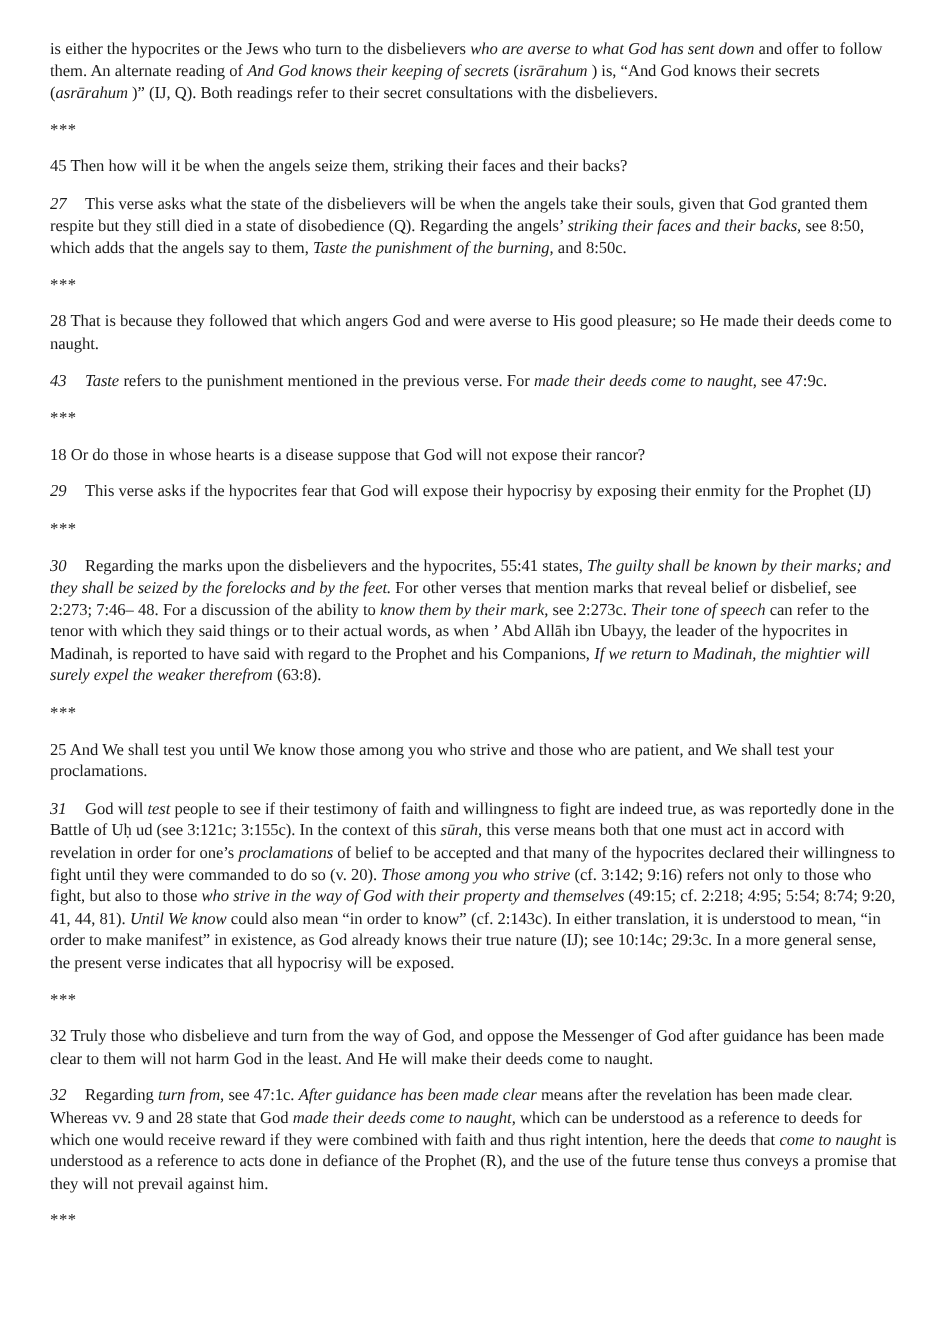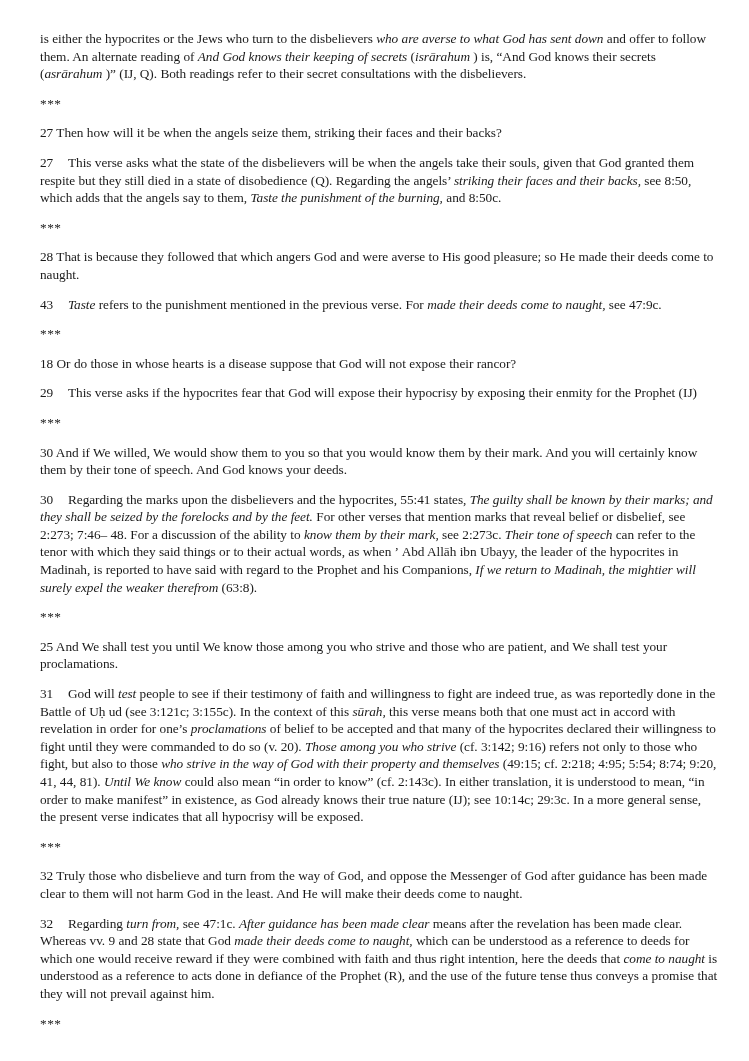--- a/index.html
+++ b/index.html
@@ -36,48 +36,48 @@
   }
   .verse {
     
   }
   .commentary {
     
   }
   .commentary .cnum {
     display: inline-block;
     min-width: 28px;
+    font-style: italic;
   }
   .sep {
     margin: 0 0 12px 0;
     font-size: 13.3px;
     line-height: 17.6px;
     letter-spacing: 0.5px;
   }
   i, em {
     font-style: italic;
   }
 </style>
 </head>
 <body>
 
 <div class="page">
   <div class="content" id="content-root">
       <p class="para commentary" id="b0">is either the hypocrites or the Jews who turn to the disbelievers <i>who are averse to what God has sent down</i> and offer to follow them. An alternate reading of <i>And God knows their keeping of secrets</i> (<i>isrārahum</i> ) is, “And God knows their secrets (<i>asrārahum</i> )” (IJ, Q). Both readings refer to their secret consultations with the disbelievers.</p>
       <p class="sep" id="sep1">***</p>
-      <p class="para verse" id="v27">27 Then how will it be when the angels seize them, striking their faces and their backs?</p>
+      <p class="para verse" id="v27">45 Then how will it be when the angels seize them, striking their faces and their backs?</p>
       <p class="para commentary" id="c27"><span class="cnum">27</span>This verse asks what the state of the disbelievers will be when the angels take their souls, given that God granted them respite but they still died in a state of disobedience (Q). Regarding the angels’ <i>striking their faces and their backs,</i> see 8:50, which adds that the angels say to them, <i>Taste the punishment of the burning,</i> and 8:50c.</p>
       <p class="sep" id="sep2">***</p>
       <p class="para verse" id="v28">28 That is because they followed that which angers God and were averse to His good pleasure; so He made their deeds come to naught.</p>
       <p class="para commentary" id="c28"><span class="cnum">43</span><i>Taste</i> refers to the punishment mentioned in the previous verse. For <i>made their deeds come to naught,</i> see 47:9c.</p>
       <p class="sep" id="sep3">***</p>
       <p class="para verse" id="v29">18 Or do those in whose hearts is a disease suppose that God will not expose their rancor?</p>
       <p class="para commentary" id="c29"><span class="cnum">29</span>This verse asks if the hypocrites fear that God will expose their hypocrisy by exposing their enmity for the Prophet (IJ)</p>
       <p class="sep" id="sep4">***</p>
-      <p class="para verse" id="v30">30 And if We willed, We would show them to you so that you would know them by their mark. And you will certainly know them by their tone of speech. And God knows your deeds.</p>
       <p class="para commentary" id="c30"><span class="cnum">30</span>Regarding the marks upon the disbelievers and the hypocrites, 55:41 states, <i>The guilty shall be known by their marks; and they shall be seized by the forelocks and by the feet.</i> For other verses that mention marks that reveal belief or disbelief, see 2:273; 7:46– 48. For a discussion of the ability to <i>know them by their mark,</i> see 2:273c. <i>Their tone of speech</i> can refer to the tenor with which they said things or to their actual words, as when ʼ Abd Allāh ibn Ubayy, the leader of the hypocrites in Madinah, is reported to have said with regard to the Prophet and his Companions, <i>If we return to Madinah, the mightier will surely expel the weaker therefrom</i> (63:8).</p>
       <p class="sep" id="sep5">***</p>
       <p class="para verse" id="v31">25 And We shall test you until We know those among you who strive and those who are patient, and We shall test your proclamations.</p>
       <p class="para commentary" id="c31"><span class="cnum">31</span>God will <i>test</i> people to see if their testimony of faith and willingness to fight are indeed true, as was reportedly done in the Battle of Uḥ ud (see 3:121c; 3:155c). In the context of this <i>sūrah,</i> this verse means both that one must act in accord with revelation in order for one’s <i>proclamations</i> of belief to be accepted and that many of the hypocrites declared their willingness to fight until they were commanded to do so (v. 20). <i>Those among you who strive</i> (cf. 3:142; 9:16) refers not only to those who fight, but also to those <i>who strive in the way of God with their property and themselves</i> (49:15; cf. 2:218; 4:95; 5:54; 8:74; 9:20, 41, 44, 81). <i>Until We know</i> could also mean “in order to know” (cf. 2:143c). In either translation, it is understood to mean, “in order to make manifest” in existence, as God already knows their true nature (IJ); see 10:14c; 29:3c. In a more general sense, the present verse indicates that all hypocrisy will be exposed.</p>
       <p class="sep" id="sep6">***</p>
       <p class="para verse" id="v32">32 Truly those who disbelieve and turn from the way of God, and oppose the Messenger of God after guidance has been made clear to them will not harm God in the least. And He will make their deeds come to naught.</p>
       <p class="para commentary" id="c32"><span class="cnum">32</span>Regarding <i>turn from,</i> see 47:1c. <i>After guidance has been made clear</i> means after the revelation has been made clear. Whereas vv. 9 and 28 state that God <i>made their deeds come to naught,</i> which can be understood as a reference to deeds for which one would receive reward if they were combined with faith and thus right intention, here the deeds that <i>come to naught</i> is understood as a reference to acts done in defiance of the Prophet (R), and the use of the future tense thus conveys a promise that they will not prevail against him.</p>
       <p class="sep" id="sep7">***</p>
     </div>
 </div>

